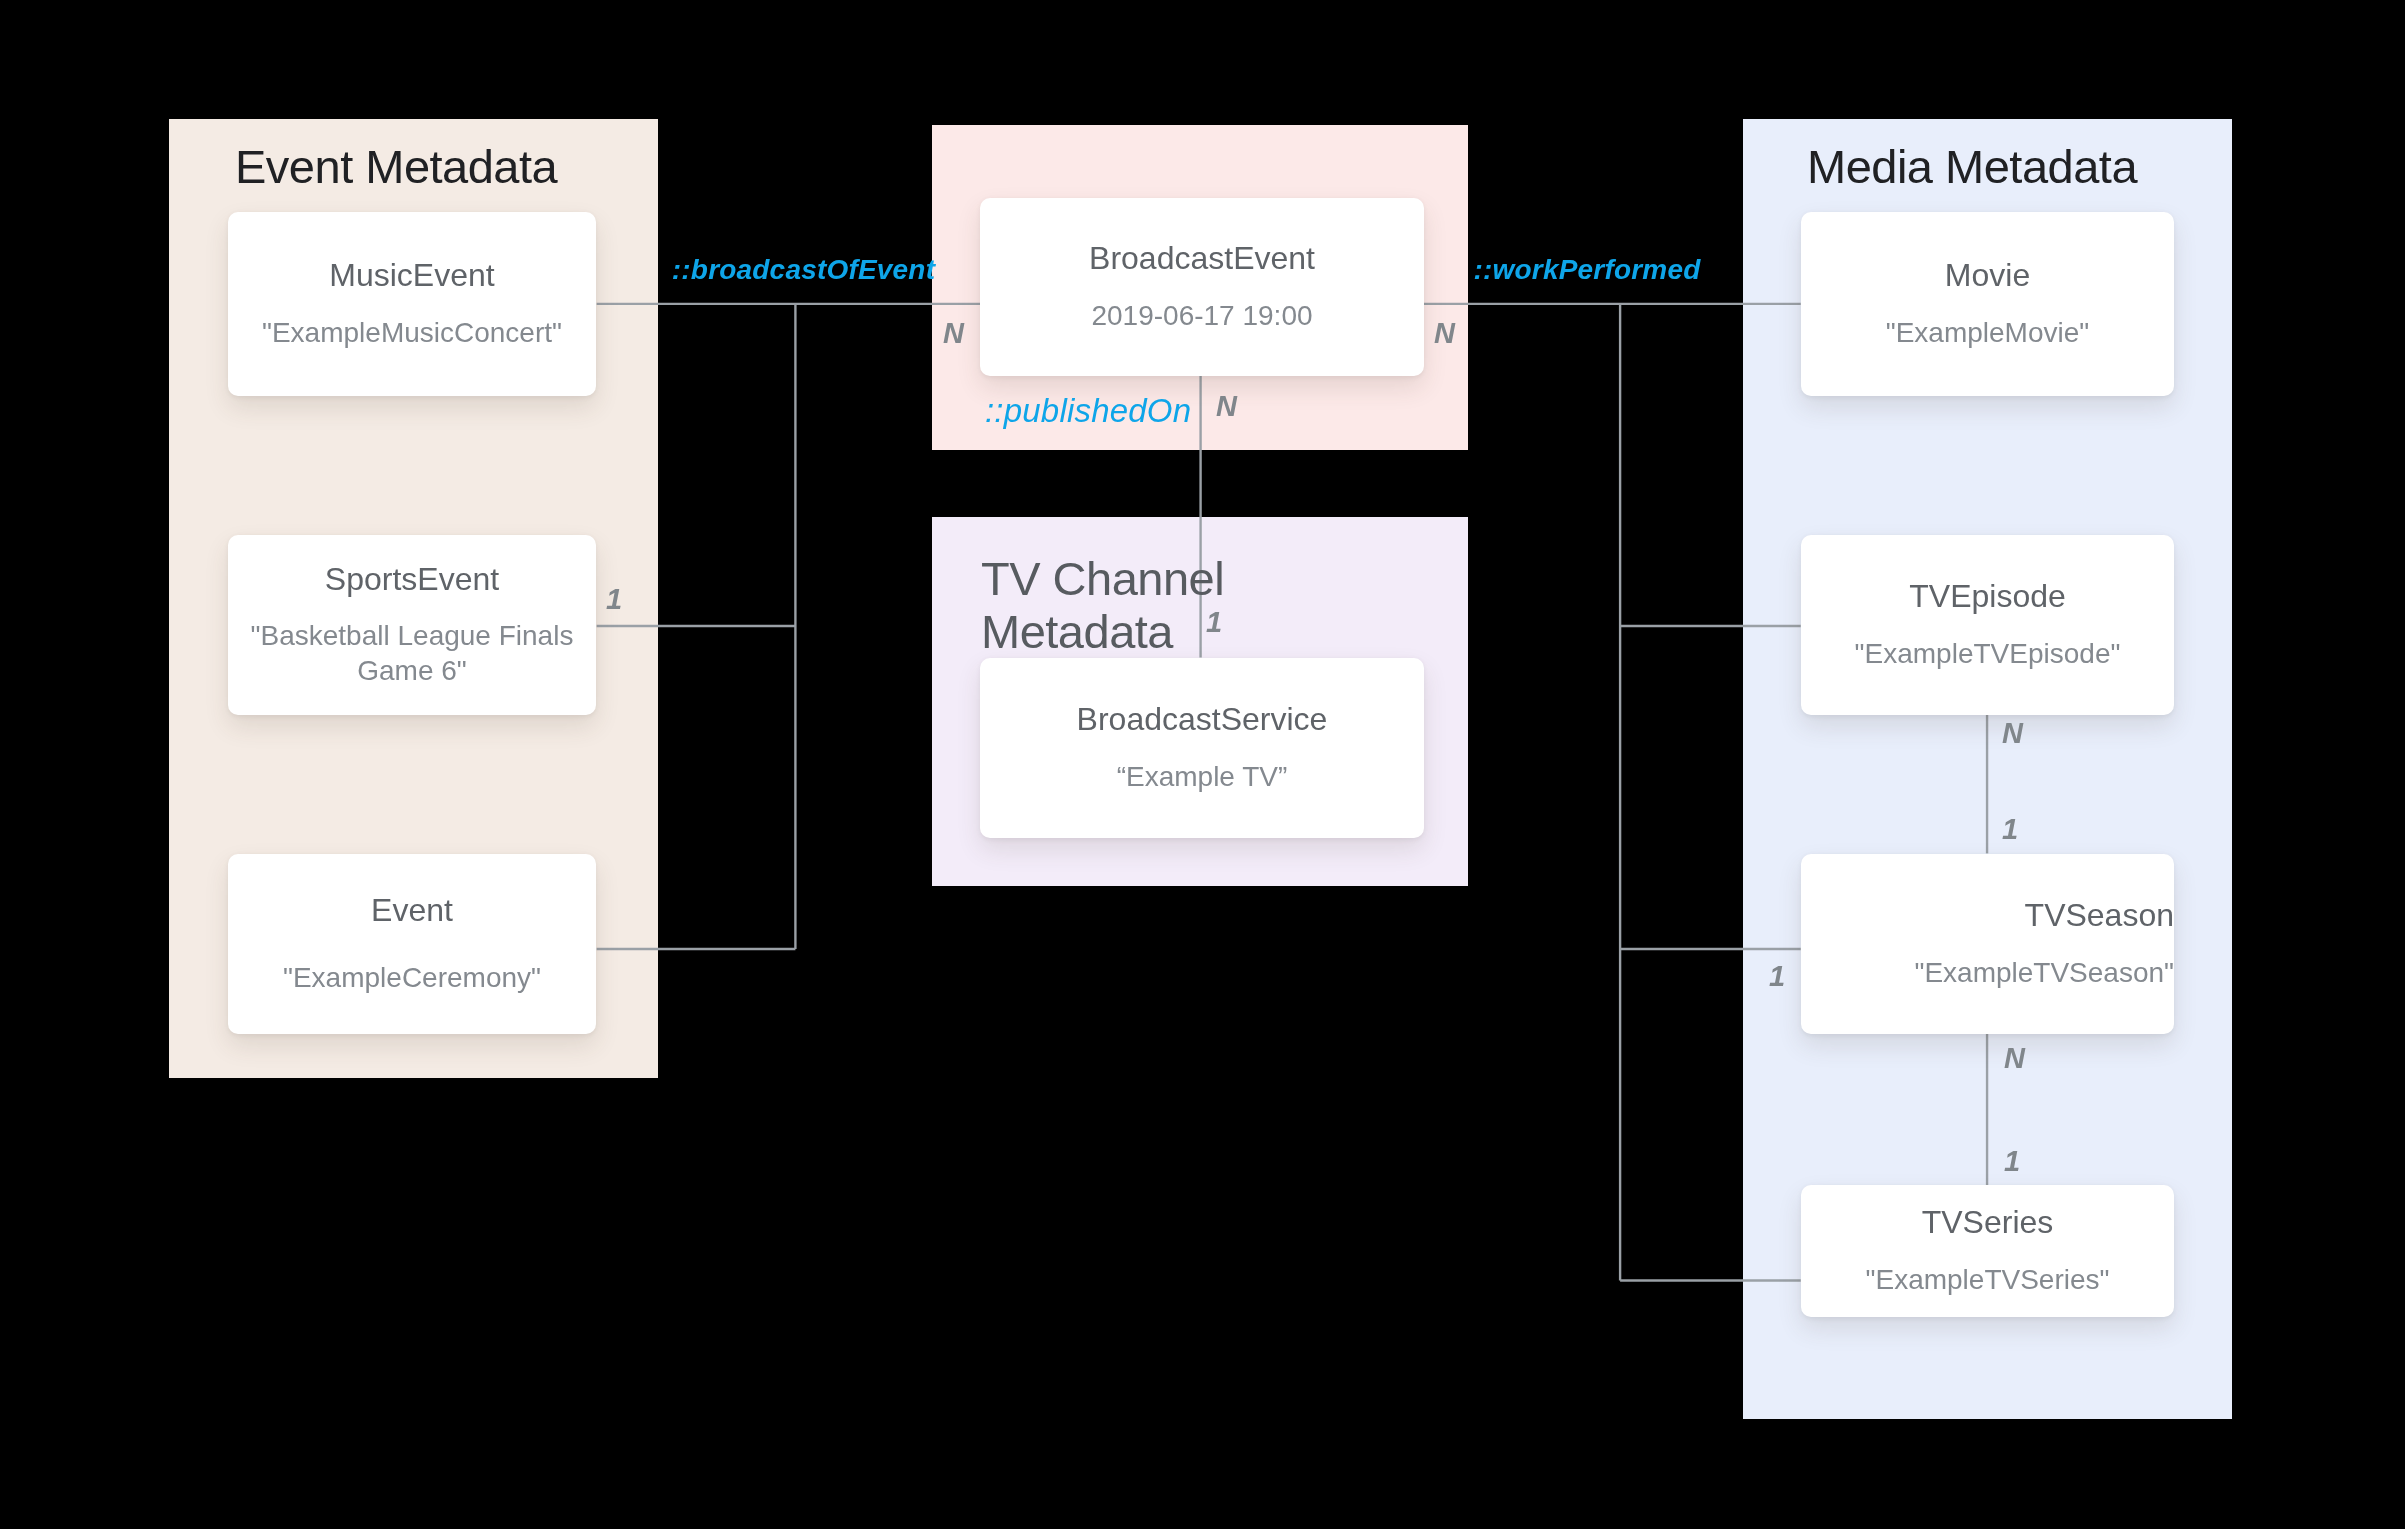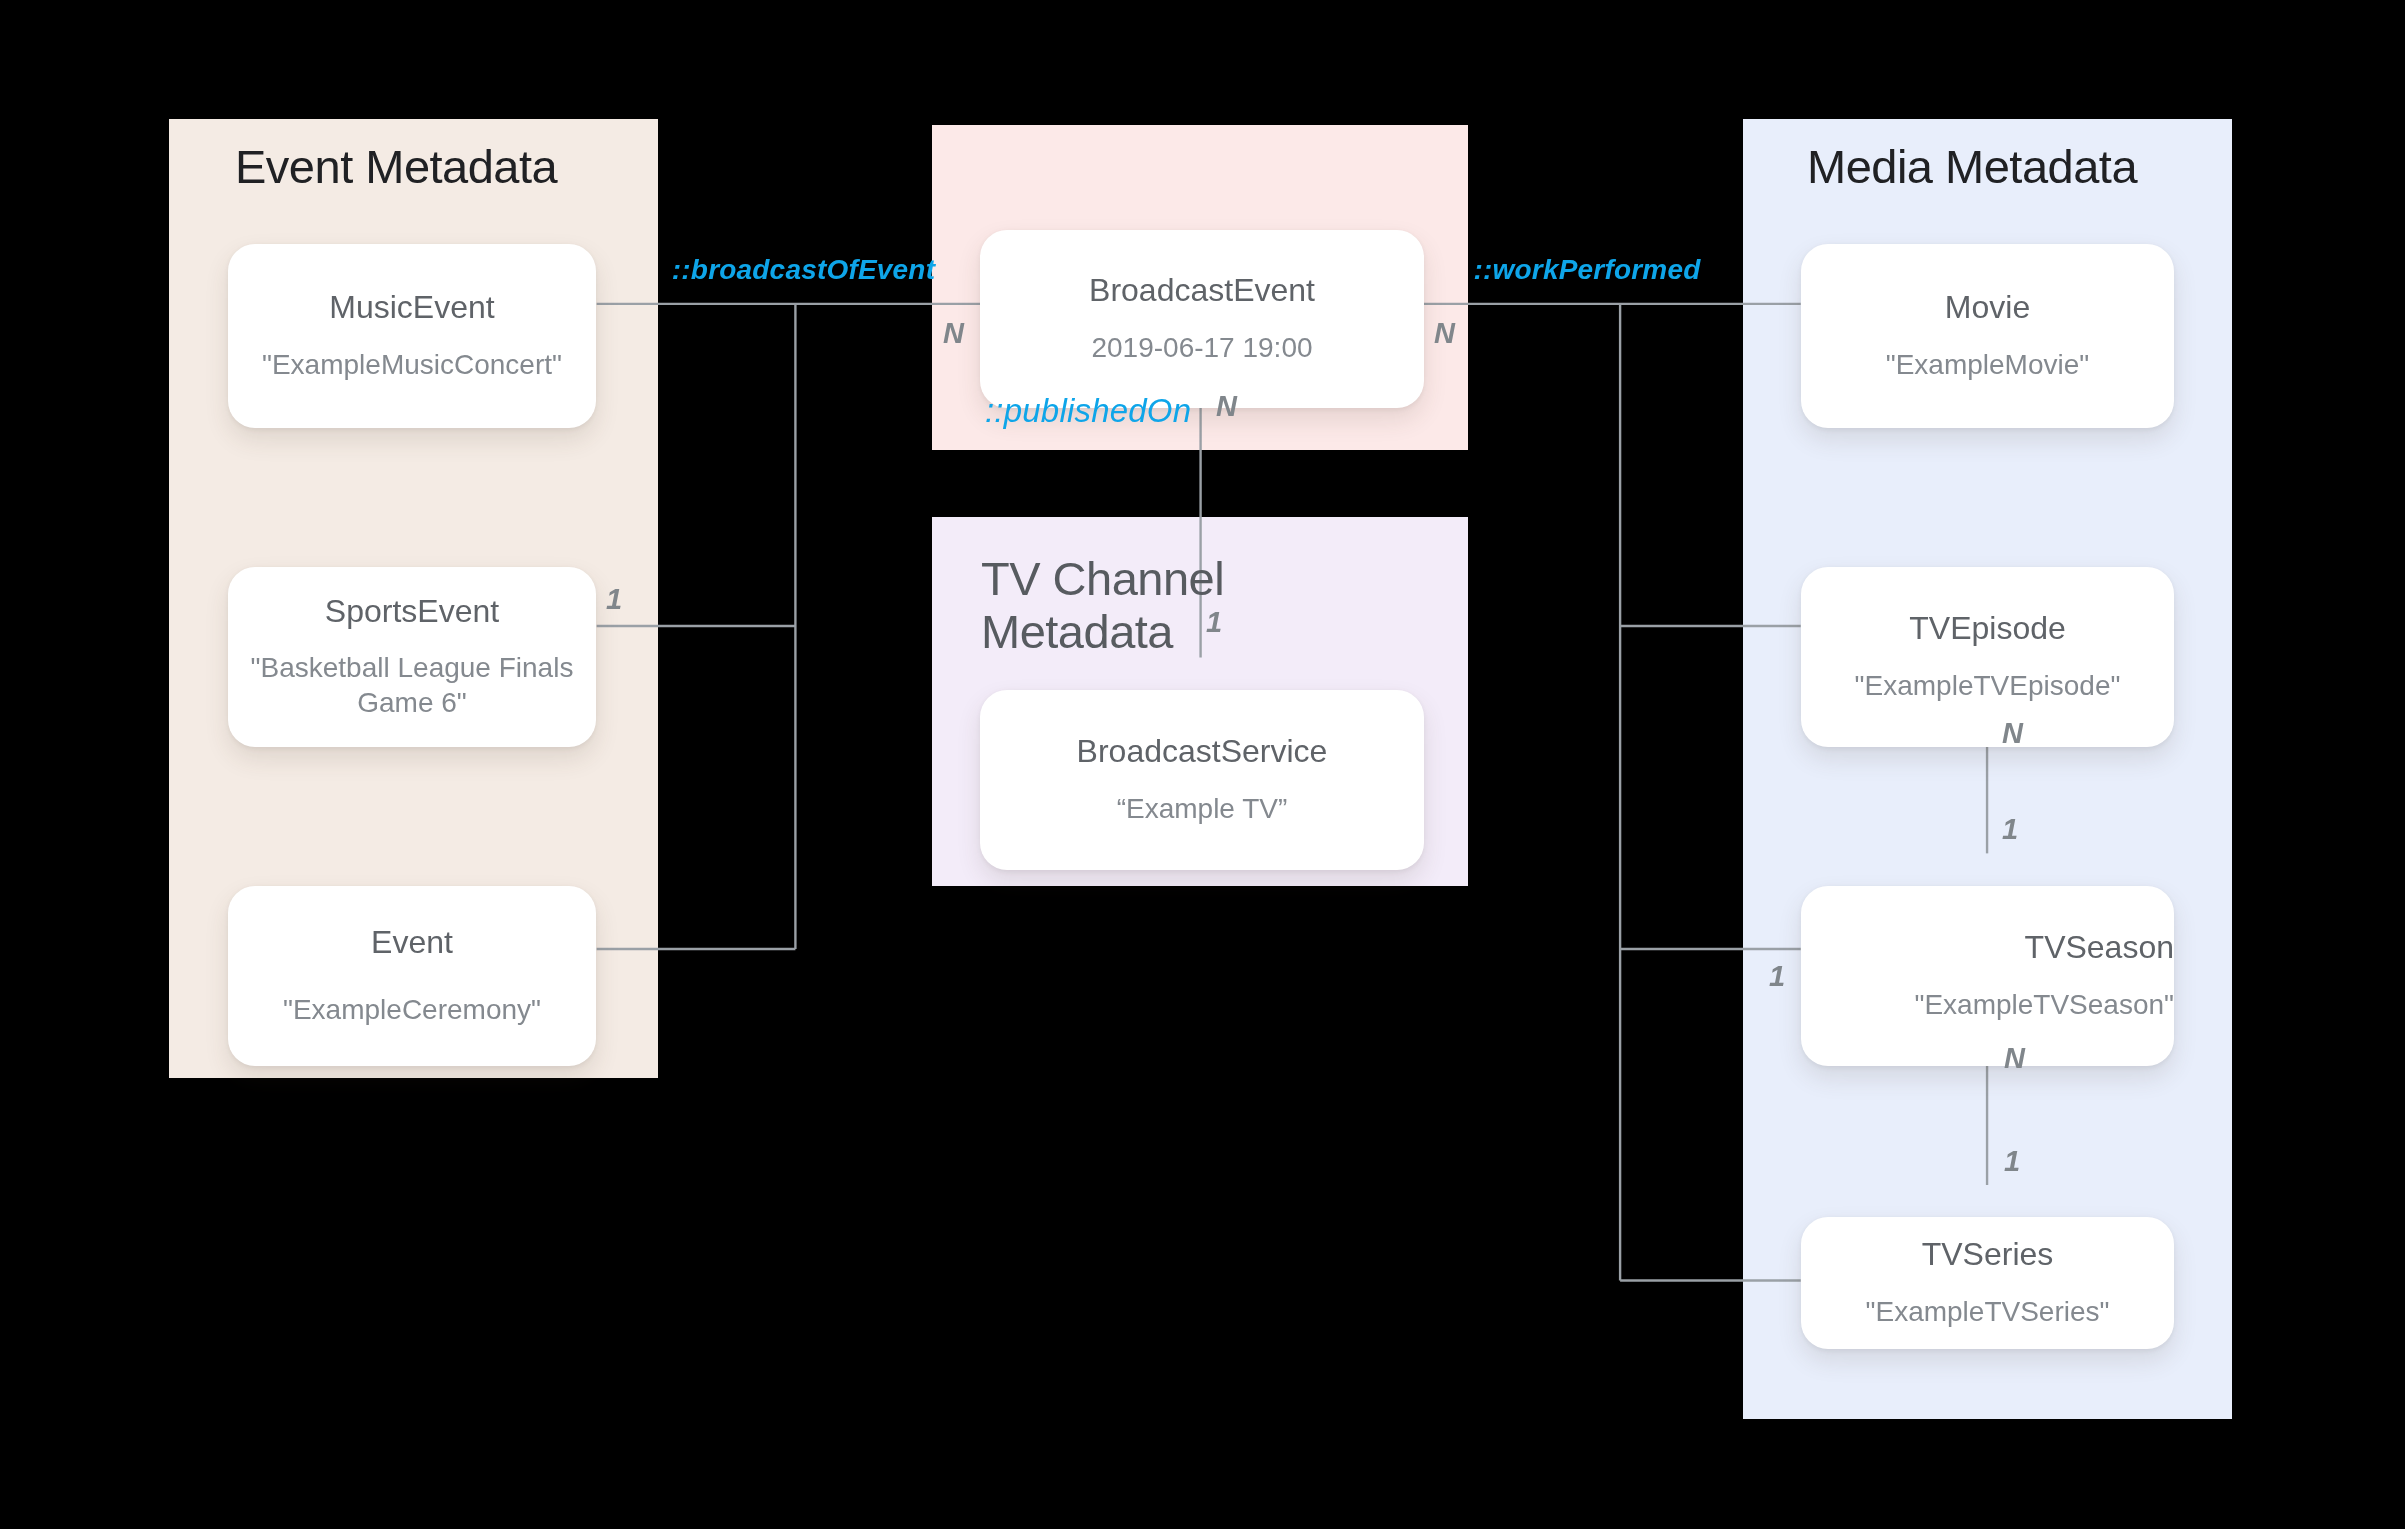--- a/index.html
+++ b/index.html
@@ -7,25 +7,24 @@
     position:relative;width:2405px;height:1529px;background:#000;overflow:hidden;
     font-family:"Liberation Sans", sans-serif;
   }
   .panel{position:absolute;z-index:1;}
   .panel-title{
     position:absolute;z-index:3;font-size:47px;line-height:1.12;
     color:#202124;letter-spacing:-0.5px;white-space:pre-line;
   }
   .edges{position:absolute;left:0;top:0;z-index:2;}
   .node{
-    position:absolute;z-index:3;background:#fff;border-radius:27px;
+    position:absolute;z-index:3;background:#fff;border-radius:10px;
     display:flex;flex-direction:column;align-items:center;justify-content:center;
     gap:21px;text-align:center;
     box-shadow:0 11.5px 25px rgba(70,55,45,0.12), 0 1.9px 5.7px rgba(0,0,0,0.06);
-    margin-top:32px;
   }
   .node-title{font-size:32px;color:#5F6368;line-height:1.1;}
   .node-value{font-size:28px;color:#84898F;line-height:1.25;max-width:88%;}
   .edge-label{
     position:absolute;z-index:3;font-size:28px;font-style:italic;font-weight:bold;
     color:#0ea5e9;letter-spacing:0.2px;
   }
   .edge-label.regular{font-weight:normal;font-size:33px;}
   .card{
     position:absolute;z-index:3;font-size:29px;font-style:italic;font-weight:600;

